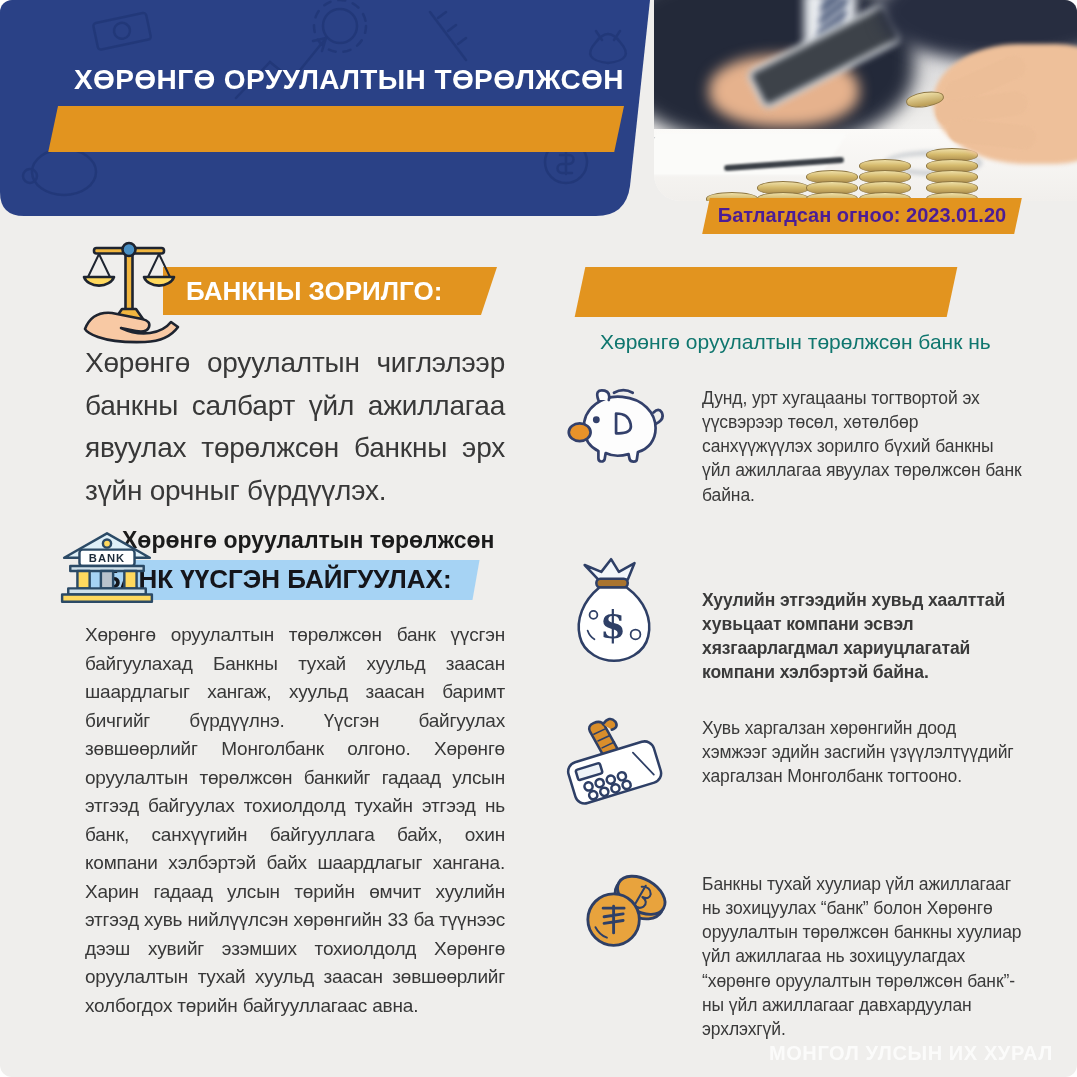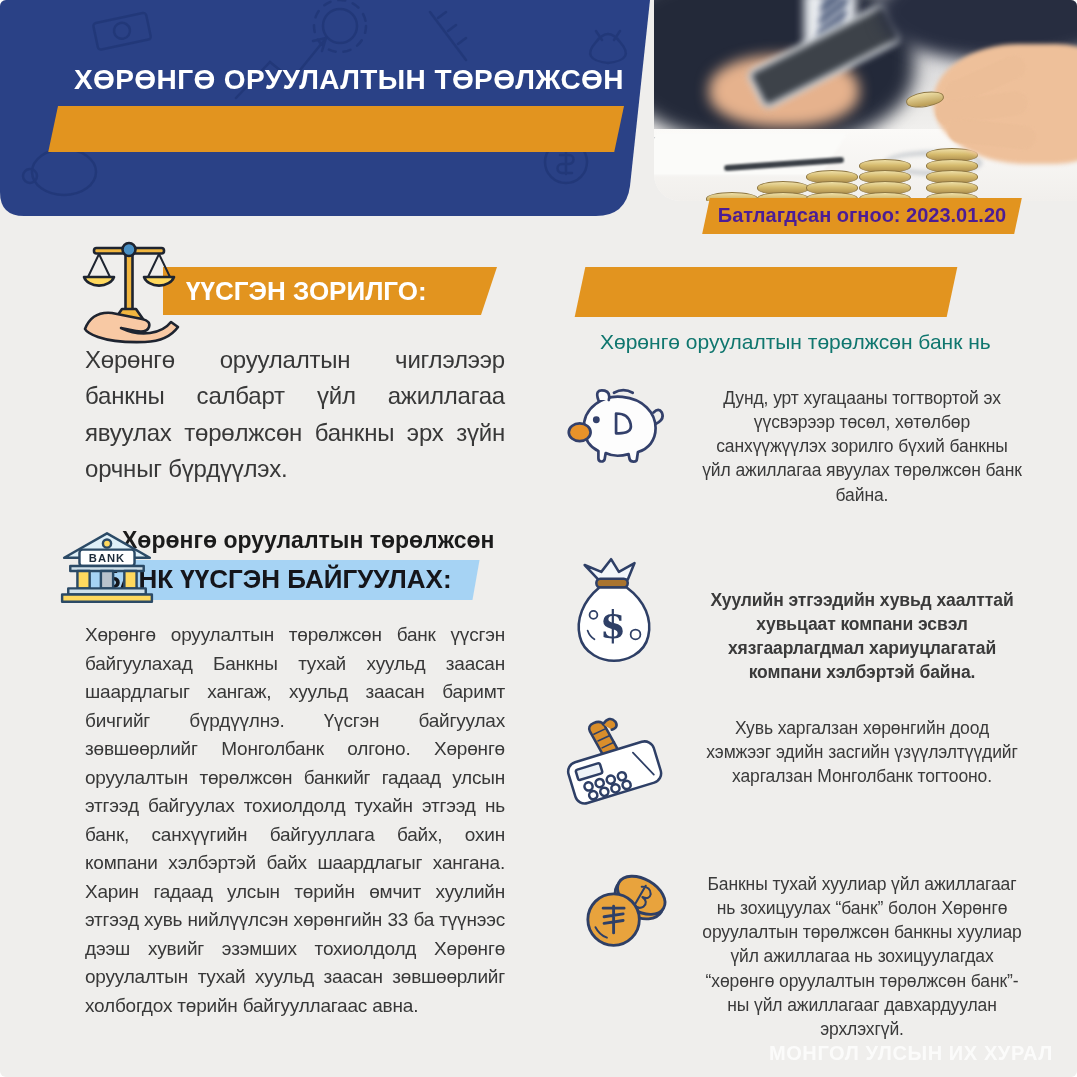--- a/index.html
+++ b/index.html
@@ -1,18 +1,18 @@
 <!DOCTYPE html>
 <html><head>
 <meta charset="utf-8">
 <style>
   html,body{margin:0;padding:0;background:#ffffff;}
   .page{
     position:relative;width:1077px;height:1077px;background:#efeeec;
-    border-radius:6px;overflow:hidden;
+    border-radius:12px;overflow:hidden;
     font-family:"Liberation Sans",sans-serif;
   }
   
   .blue-panel{position:absolute;left:0;top:0;width:662px;height:218px;z-index:2;}
   .title1{
     position:absolute;left:74px;top:64px;z-index:3;
     font-size:28px;font-weight:800;color:#ffffff;letter-spacing:.4px;white-space:nowrap;
   }
   .title2-bar{
     position:absolute;left:58px;top:106px;width:566px;height:46px;z-index:3;
@@ -55,31 +55,31 @@
     transform:skewX(-12deg);z-index:5;}
   .date-badge-text{position:absolute;left:706px;top:204px;width:312px;text-align:center;z-index:6;
     font-size:20px;font-weight:700;color:#4c1d95;}
   
   .body-text{position:absolute;color:#383838;text-align:justify;letter-spacing:-.2px;}
   
   .scales-icon{position:absolute;left:74px;top:236px;z-index:3;}
   .zorilgo-badge{position:absolute;left:163px;top:267px;width:334px;height:48px;background:#e2941f;z-index:2;
     clip-path:polygon(0 0,100% 0,calc(100% - 16px) 100%,0 100%);}
   .zorilgo-text{position:absolute;left:186px;top:276px;z-index:3;font-size:26px;font-weight:800;color:#ffffff;white-space:nowrap;}
-  .para1{left:85px;top:342px;width:420px;font-size:24px;line-height:1.52;}
+  .para1{left:85px;top:342px;width:420px;font-size:28px;line-height:1.52;}
   .bank-icon{position:absolute;left:56px;top:530px;z-index:3;}
   .sect2-line1{position:absolute;left:122px;top:527px;font-size:23px;font-weight:800;color:#1b1b1b;white-space:nowrap;}
   .sect2-bar{position:absolute;left:90px;top:560px;width:386px;height:40px;background:#a6d3f4;transform:skewX(-10deg);}
   .sect2-line2{position:absolute;left:102px;top:564px;font-size:26px;font-weight:800;color:#15151a;white-space:nowrap;}
   .para2{left:85px;top:621px;width:420px;font-size:19px;line-height:1.5;}
   
   .def-badge{position:absolute;left:580px;top:267px;width:372px;height:50px;background:#e2941f;transform:skewX(-12deg);}
   .def-badge-text{position:absolute;left:600px;top:277px;font-size:27px;font-weight:800;color:#ffffff;white-space:nowrap;}
   .def-subtitle{position:absolute;left:580px;top:330px;font-size:21px;color:#0f766e;white-space:nowrap;margin-left:20px;}
-  .item-text{position:absolute;left:702px;width:320px;font-size:17.5px;line-height:1.38;color:#3a3a3a;text-align:center;letter-spacing:-.1px;}
+  .item-text{position:absolute;left:702px;width:320px;font-size:17.5px;line-height:1.38;color:#3a3a3a;text-align:left;letter-spacing:-.1px;}
   .item-icon{position:absolute;}
   
   .watermark{position:absolute;right:24px;bottom:12px;font-size:20px;font-weight:700;
     color:#ffffff;opacity:.78;letter-spacing:.6px;}
 </style>
 </head>
 <body>
 
 <div class="page">
 
@@ -162,21 +162,21 @@
       <path d="M9 41 H39 A15.5 11.5 0 0 1 9 41 Z" fill="#ffd95e"></path>
       <path d="M84 18 L73 41 M84 18 L95 41" fill="none" stroke-width="2"></path>
       <path d="M69 41 H99 A15.5 11.5 0 0 1 69 41 Z" fill="#ffd95e"></path>
       <rect x="50.5" y="17" width="7" height="58" rx="2" fill="#f1b63f"></rect>
       <circle cx="54" cy="13.5" r="6.5" fill="#4a90c4"></circle>
       <polygon points="40,83 68,83 61,73 47,73" fill="#f1b63f"></polygon>
       <path d="M10 93 Q17 75 37 77 L67 83 Q76 85 74 91 Q72 97 61 95 L46 92 Q61 99 75 97 Q89 95 96 86 L103 91 Q93 105 70 106 Q40 107 23 101 Q12 97 10 93 Z" fill="#f8c9a4"></path>
     </g>
   </svg>
   <div class="zorilgo-badge"></div>
-  <div class="zorilgo-text">ҮҮСГЭН ЗОРИЛГО:</div>
+  <div class="zorilgo-text">БАНКНЫ ЗОРИЛГО:</div>
   <div class="body-text para1">Хөрөнгө оруулалтын чиглэлээр банкны салбарт үйл ажиллагаа явуулах төрөлжсөн банкны эрх зүйн орчныг бүрдүүлэх.</div>
 
   <svg class="bank-icon" viewBox="0 0 100 74" width="102" height="76">
     <g stroke="#2b4a66" stroke-width="2.4" stroke-linejoin="round">
       <polygon points="50,3 8,27 92,27" fill="#dff0f8"></polygon>
       <circle cx="50" cy="13" r="4" fill="#ffd95e"></circle>
       <rect x="23" y="19" width="54" height="16" rx="3" fill="#ffffff"></rect>
       <rect x="14" y="35" width="72" height="5" fill="#cfe0ea"></rect>
       <rect x="21" y="40" width="12" height="17" fill="#ffd95e"></rect>
       <rect x="44" y="40" width="12" height="17" fill="#b9c2cc"></rect>

